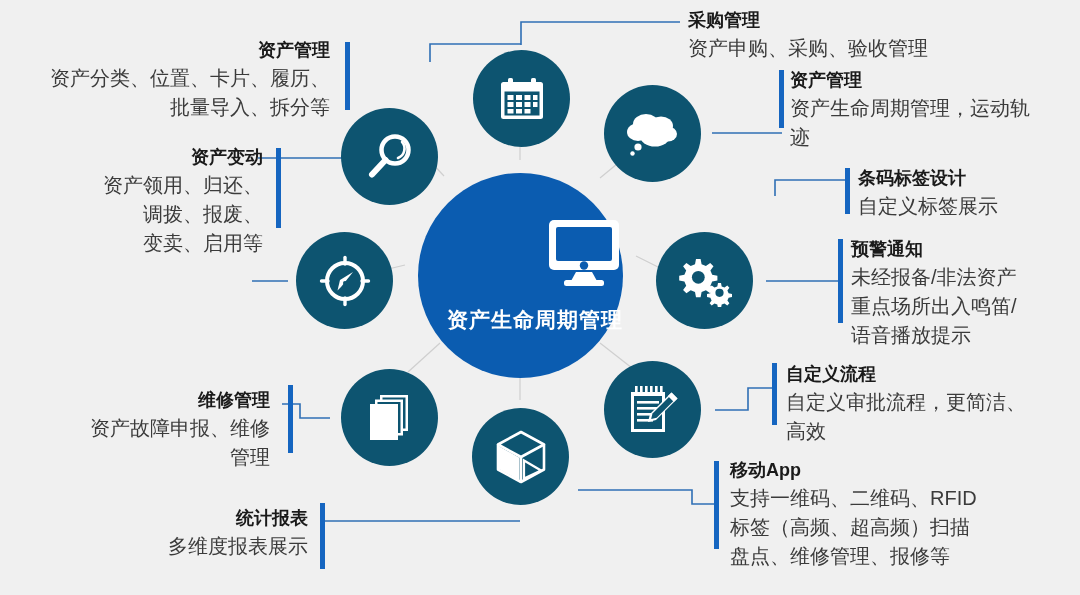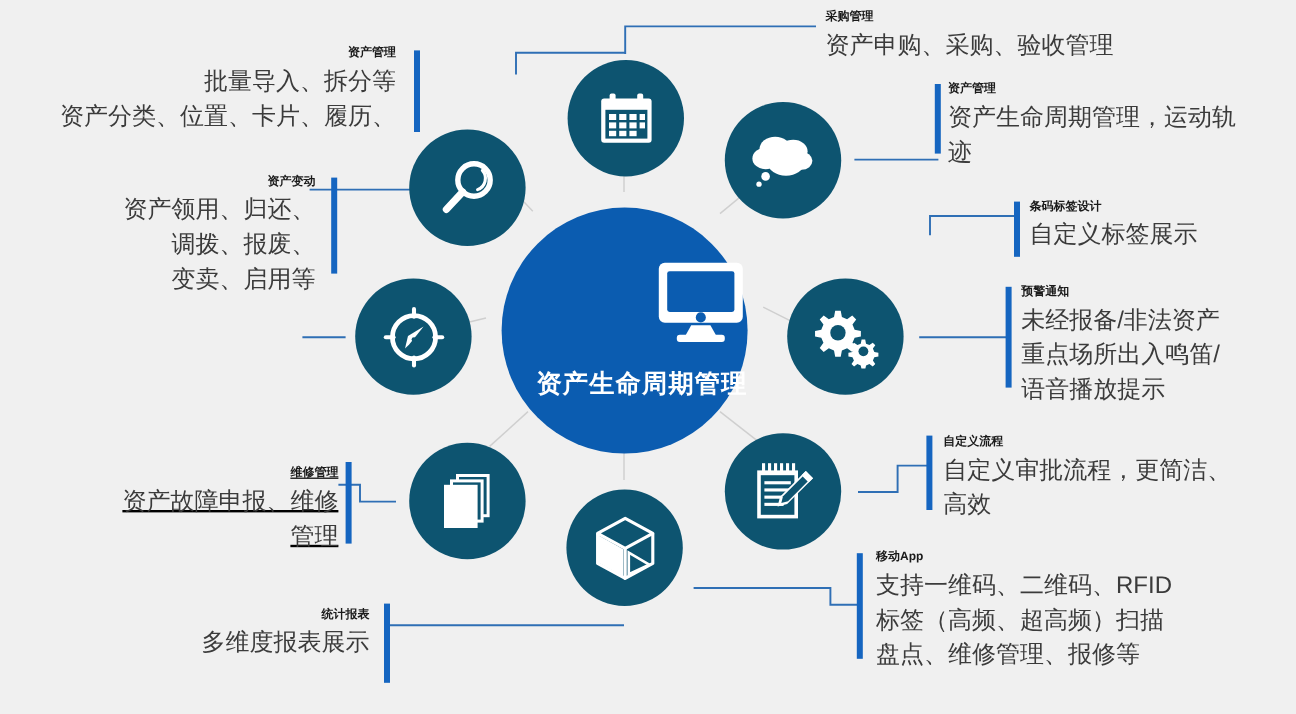--- a/index.html
+++ b/index.html
@@ -27,21 +27,21 @@
     display:flex;flex-direction:column;align-items:flex-end;justify-content:center;
   }
   .center .ctitle{
     color:#ffffff;font-weight:bold;font-size:21px;letter-spacing:1px;
     margin-top:14px;white-space:nowrap;
   }
 
   
   .label{position:absolute;}
   .label .t{
-    font-weight:bold;font-size:10px;color:#1a1a1a;line-height:1.35;
+    font-weight:bold;font-size:18px;color:#1a1a1a;line-height:1.35;
     margin:0 0 2px 0;white-space:nowrap;
   }
   .label .d{
     font-size:20px;color:#3b3b3b;line-height:1.45;margin:0;
   }
   .label.right{text-align:left;}
   .label.left{text-align:right;}
 
   
   .bar{position:absolute;background:#1565c0;width:5px;border-radius:0;}
@@ -273,34 +273,34 @@
   <div class="label right" style="left:730px;top:458px;width:300px;">
     <p class="t">移动App</p>
     <p class="d">支持一维码、二维码、RFID</p>
     <p class="d">标签（高频、超高频）扫描</p>
     <p class="d">盘点、维修管理、报修等</p>
   </div>
 
   <div class="bar" style="left:345px;top:42px;height:68px;"></div>
   <div class="label left" style="left:40px;top:38px;width:290px;">
     <p class="t">资产管理</p>
+    <p class="d">资产分类、位置、卡片、履历、</p>
     <p class="d">批量导入、拆分等</p>
-    <p class="d">资产分类、位置、卡片、履历、</p>
   </div>
 
   <div class="bar" style="left:276px;top:148px;height:80px;"></div>
   <div class="label left" style="left:20px;top:145px;width:243px;">
     <p class="t">资产变动</p>
     <p class="d">资产领用、归还、</p>
     <p class="d">调拨、报废、</p>
     <p class="d">变卖、启用等</p>
   </div>
 
   <div class="bar" style="left:288px;top:385px;height:68px;"></div>
-  <div class="label left" style="left:36px;top:388px;width:246px;text-decoration:underline;">
+  <div class="label left" style="left:24px;top:388px;width:246px;">
     <p class="t">维修管理</p>
     <p class="d">资产故障申报、维修</p>
     <p class="d">管理</p>
   </div>
 
   <div class="bar" style="left:320px;top:503px;height:66px;"></div>
   <div class="label left" style="left:60px;top:506px;width:248px;">
     <p class="t">统计报表</p>
     <p class="d">多维度报表展示</p>
   </div>

